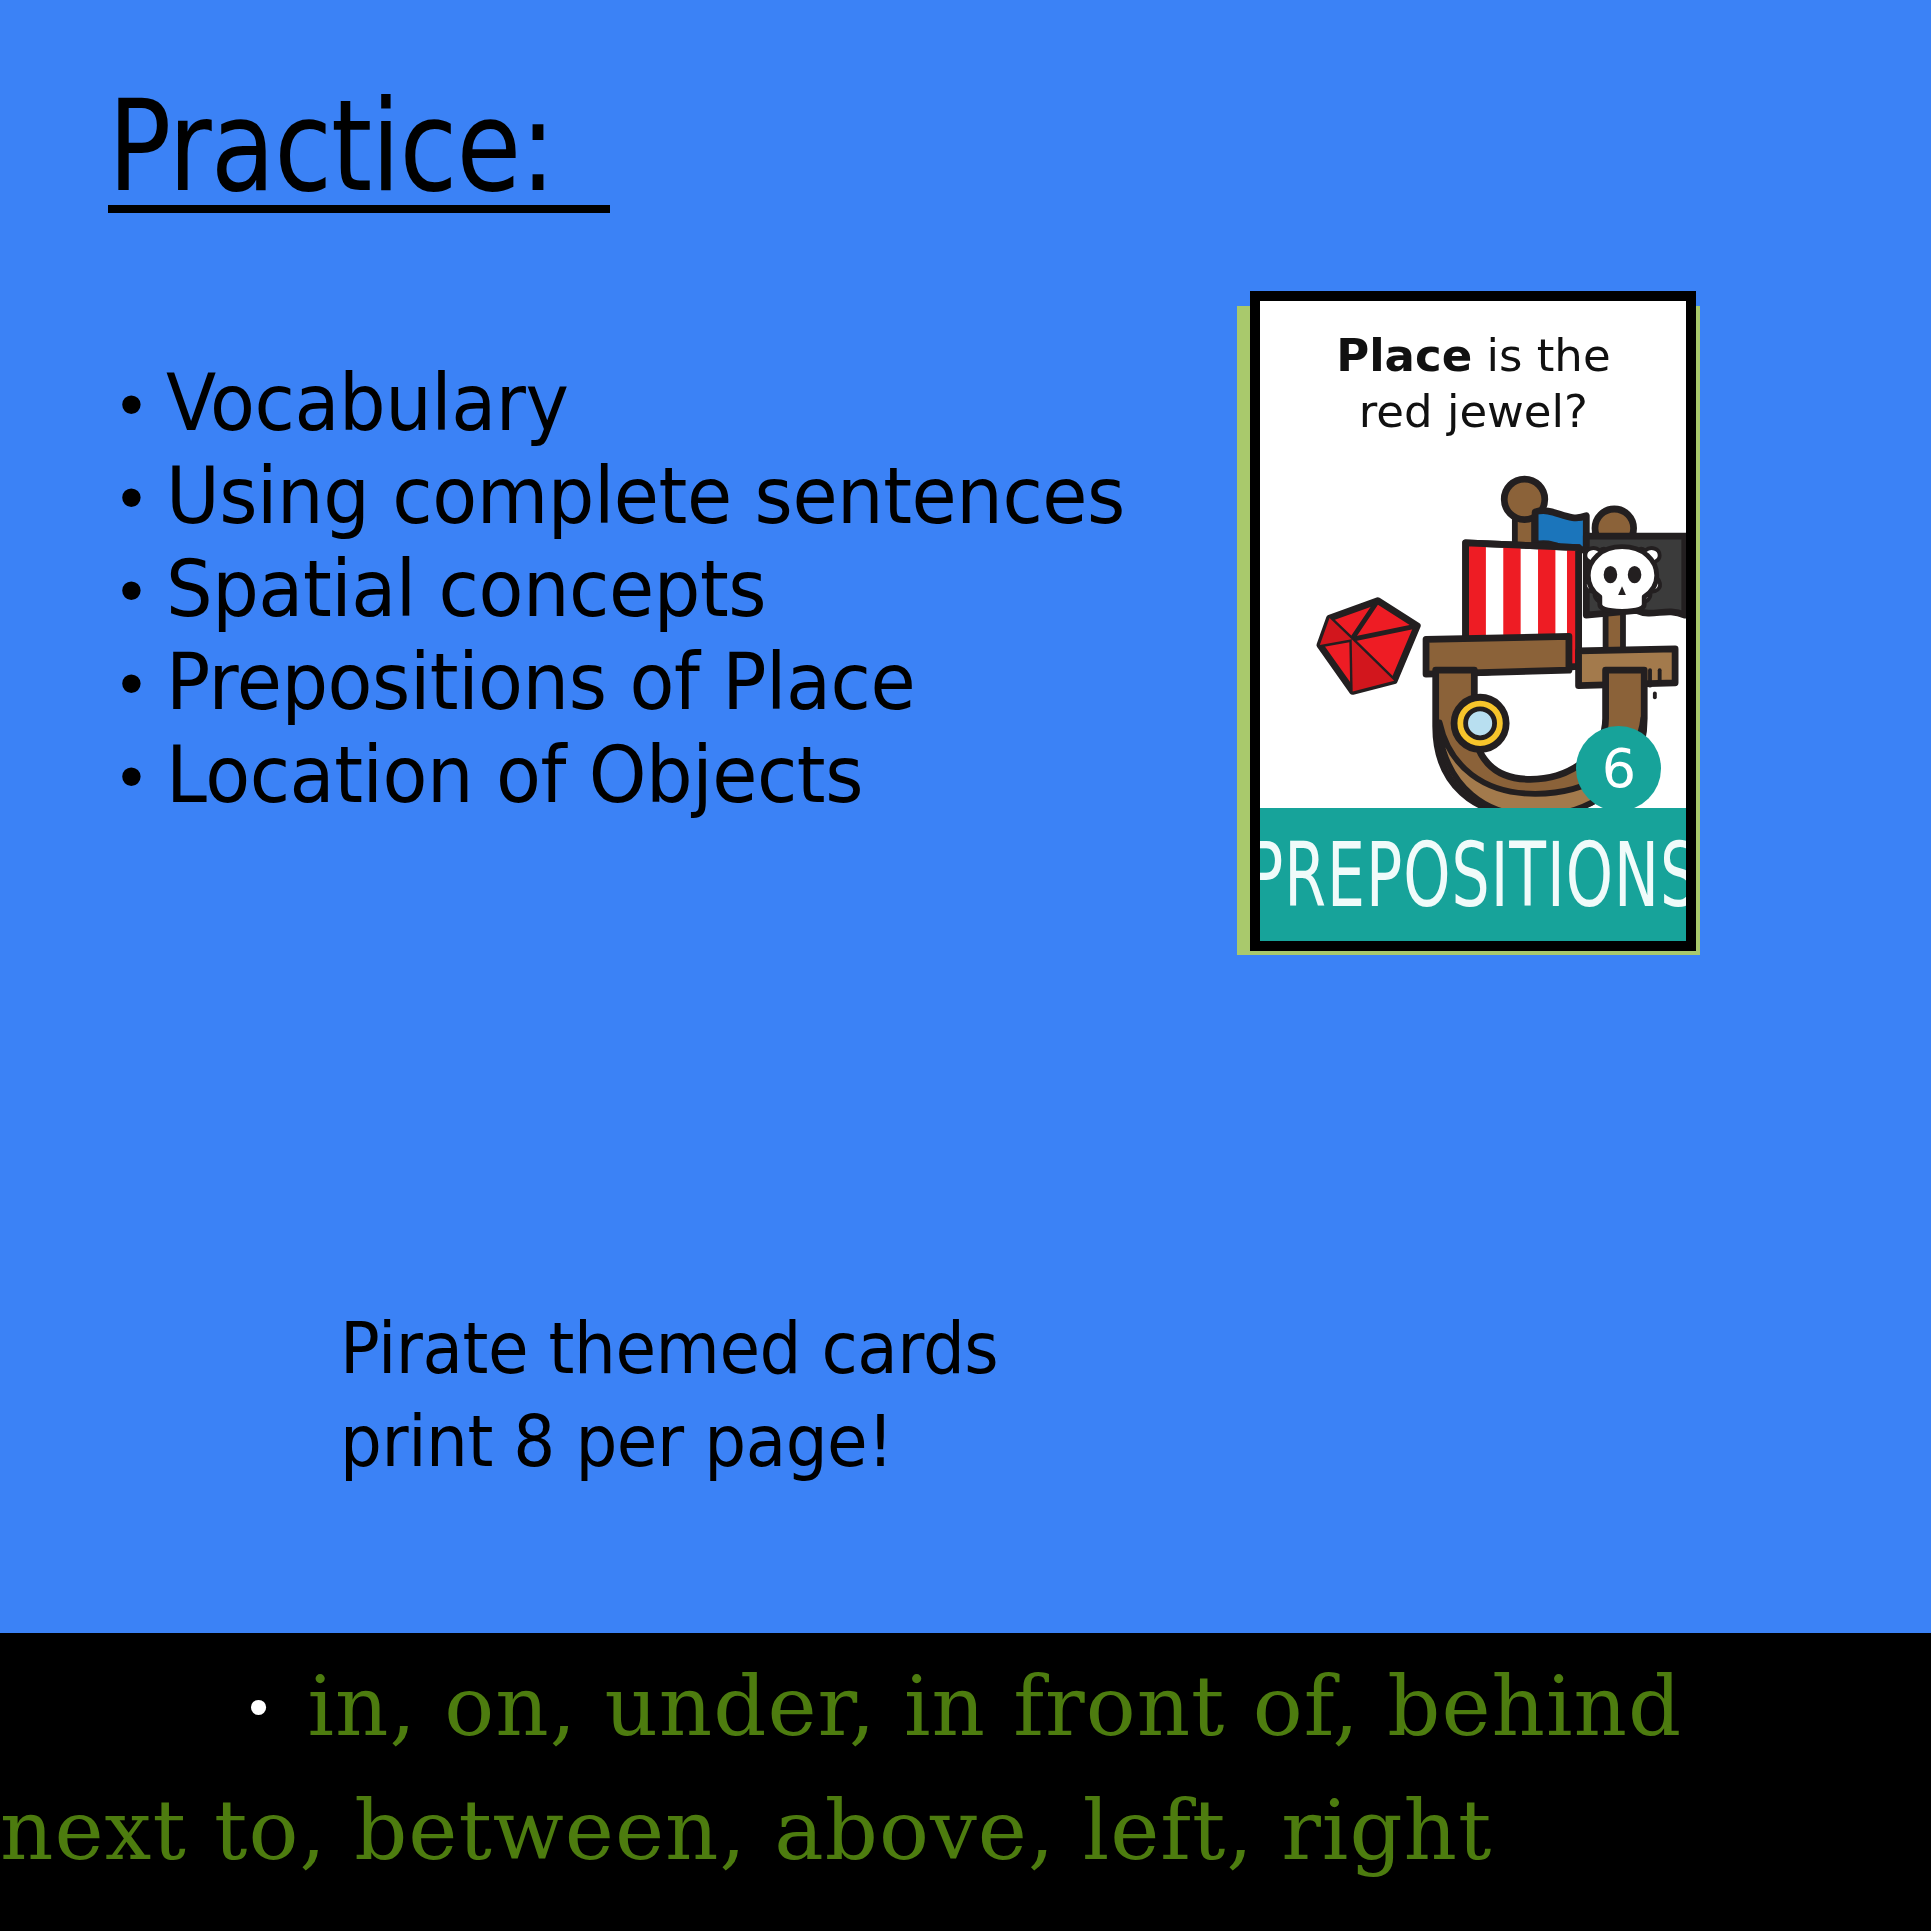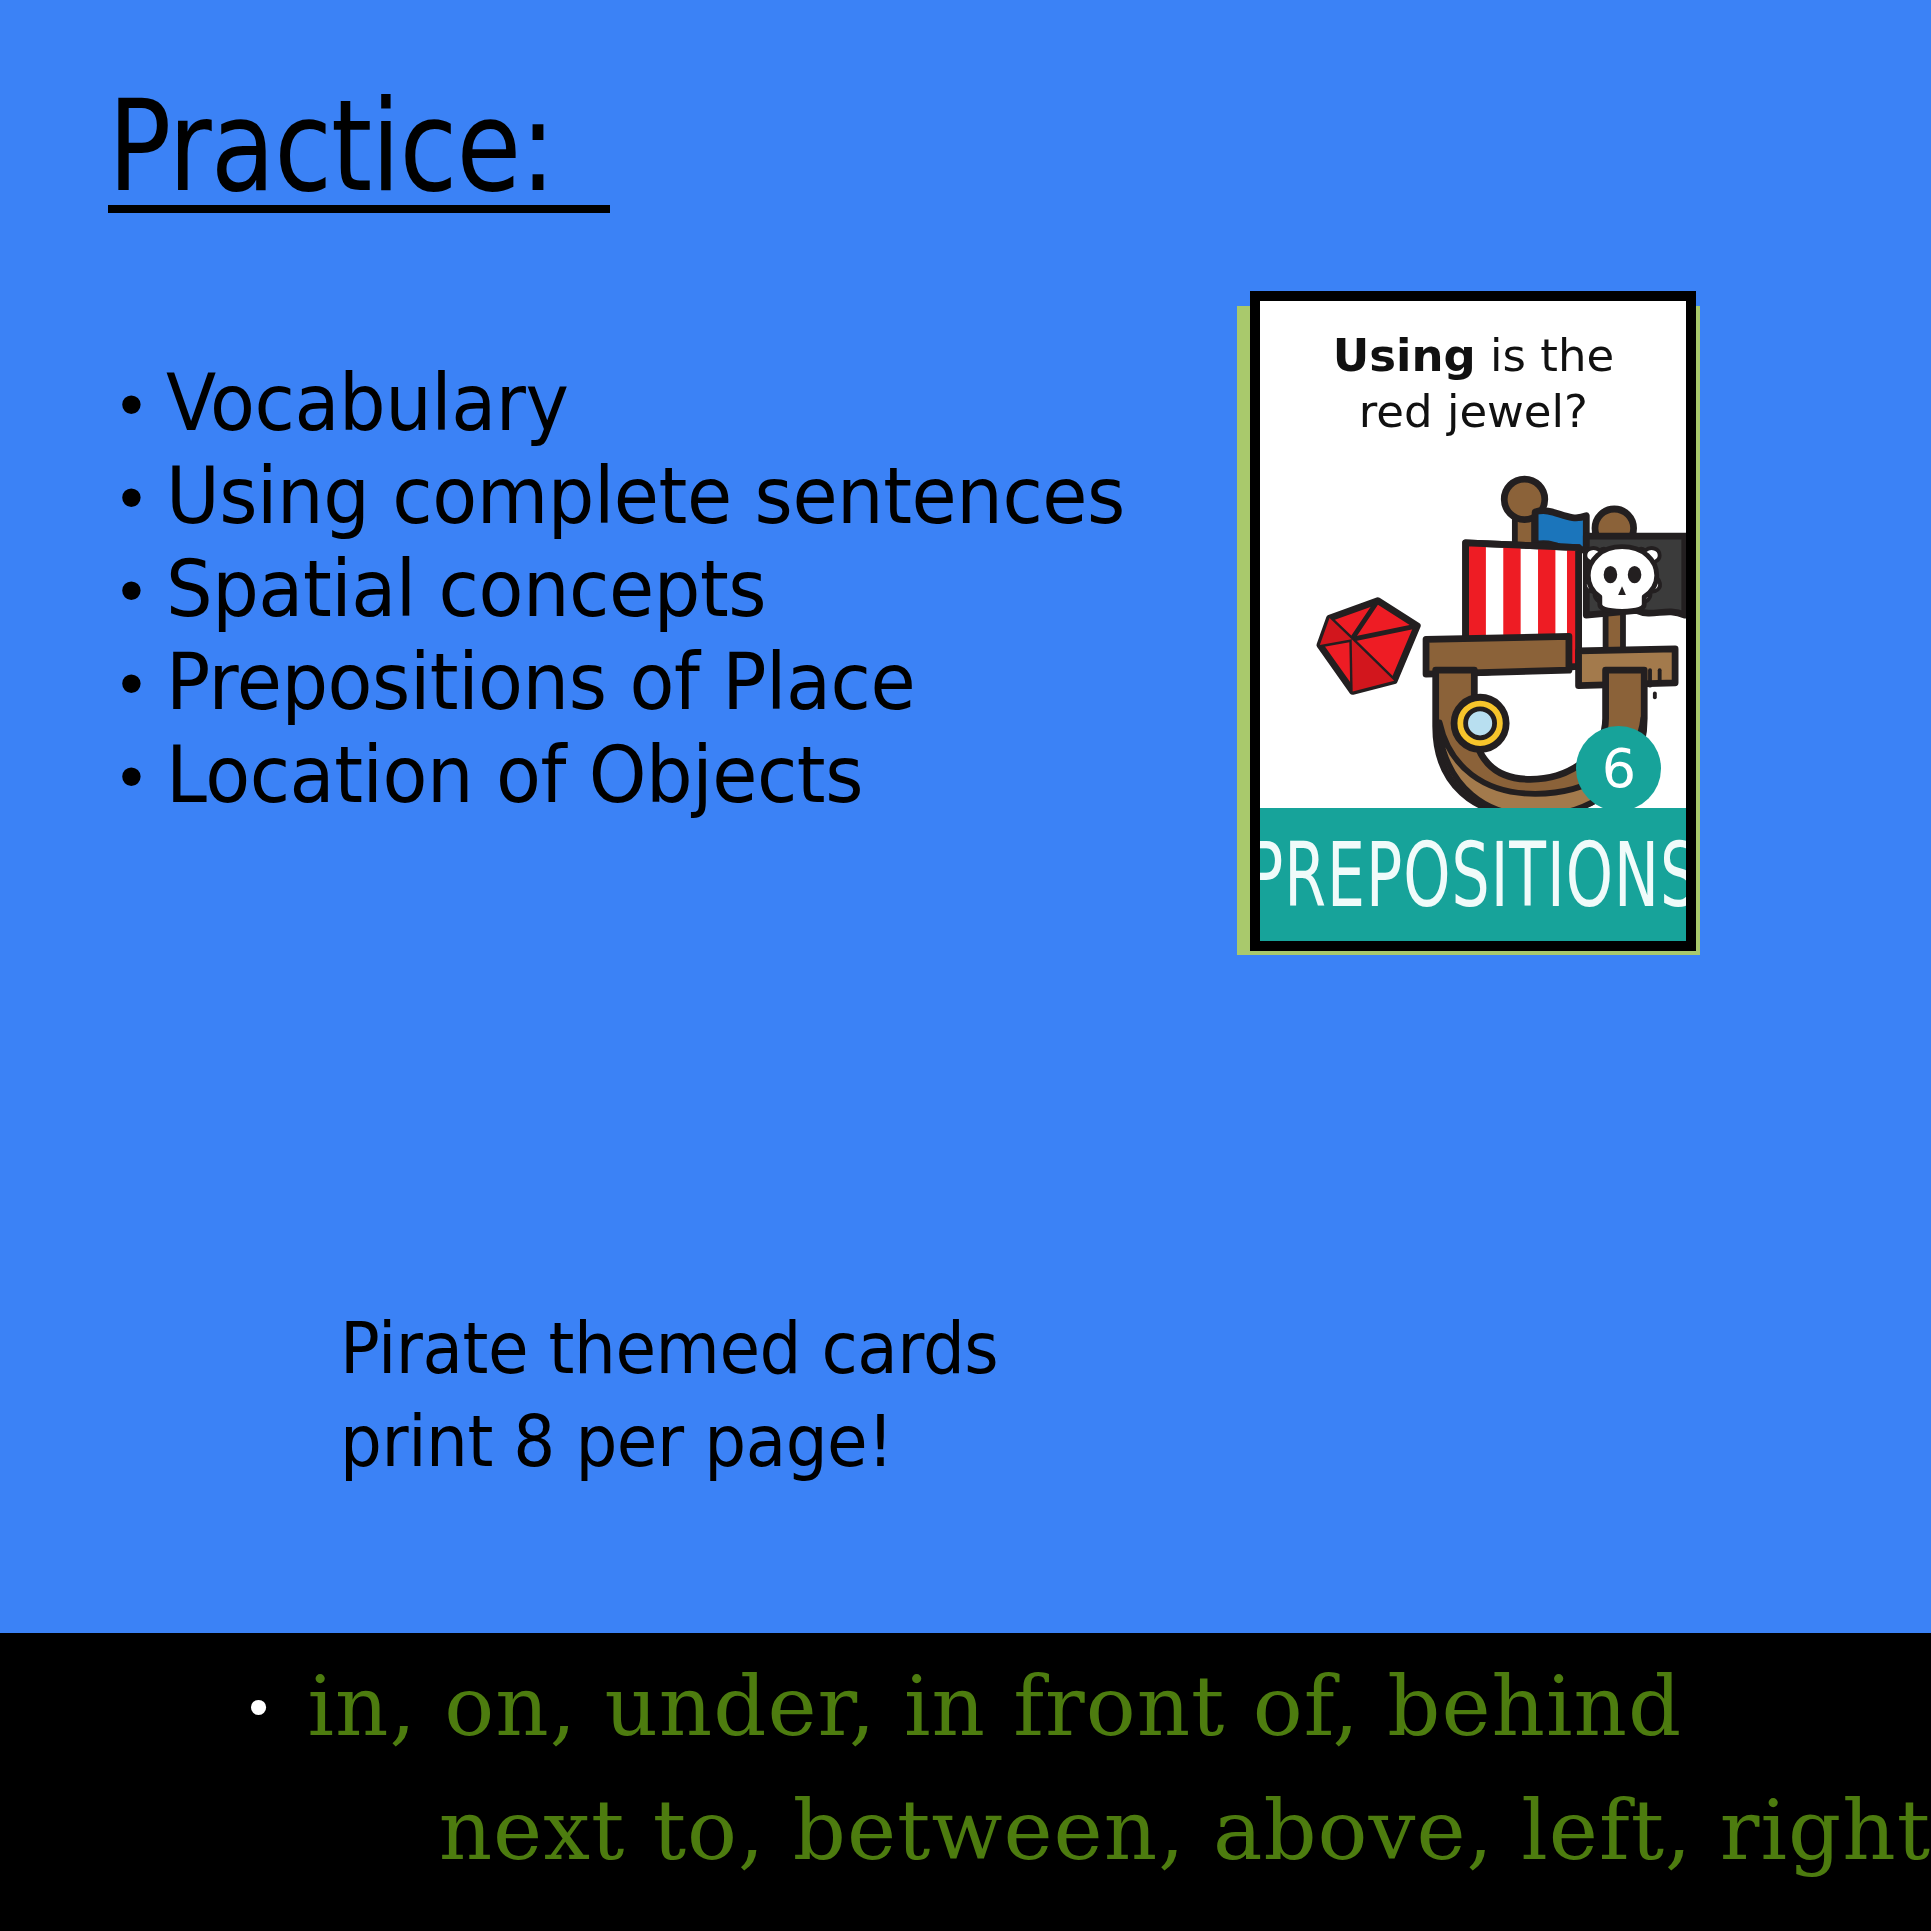--- a/index.html
+++ b/index.html
@@ -211,21 +211,21 @@
     font-size: 83px;
     line-height: 106px;
     font-family: "DejaVu Serif", serif;
     white-space: nowrap;
     letter-spacing: 1px;
   }
   #bottom-line-2 {
     position: absolute;
     left: 0; right: 0;
     top: 145px;
-    text-align: right;
+    text-align: left;
   }
 </style>
 </head>
 <body>
 
 <div id="slide">
 
   <div id="title">Practice:</div>
   <div id="title-underline"></div>
 
@@ -256,21 +256,21 @@
     <div>Pirate themed cards</div>
     <div>print 8 per page!</div>
   </div>
 
   <div id="card-stack">
     <div id="card-behind"></div>
 
     <div id="card">
 
       <div id="card-question">
-        <span class="q-bold">Using</span><span> is the</span><br>
+        <span class="q-bold">Place</span><span> is the</span><br>
         <span>red jewel?</span>
       </div>
 
       <div id="card-art">
         <svg viewBox="0 0 462 390" width="446" height="377">
           <g stroke="#231f20" stroke-width="7" stroke-linejoin="round" stroke-linecap="round" fill="none">
 
             <g>
               <polygon points="72,178 122,160 163,186 139,243 96,254 62,206" fill="#ee1c24" stroke="#231f20" stroke-width="7"></polygon>
               <polyline points="72,178 95,200 139,243" fill="none" stroke="#231f20" stroke-width="5"></polyline>

